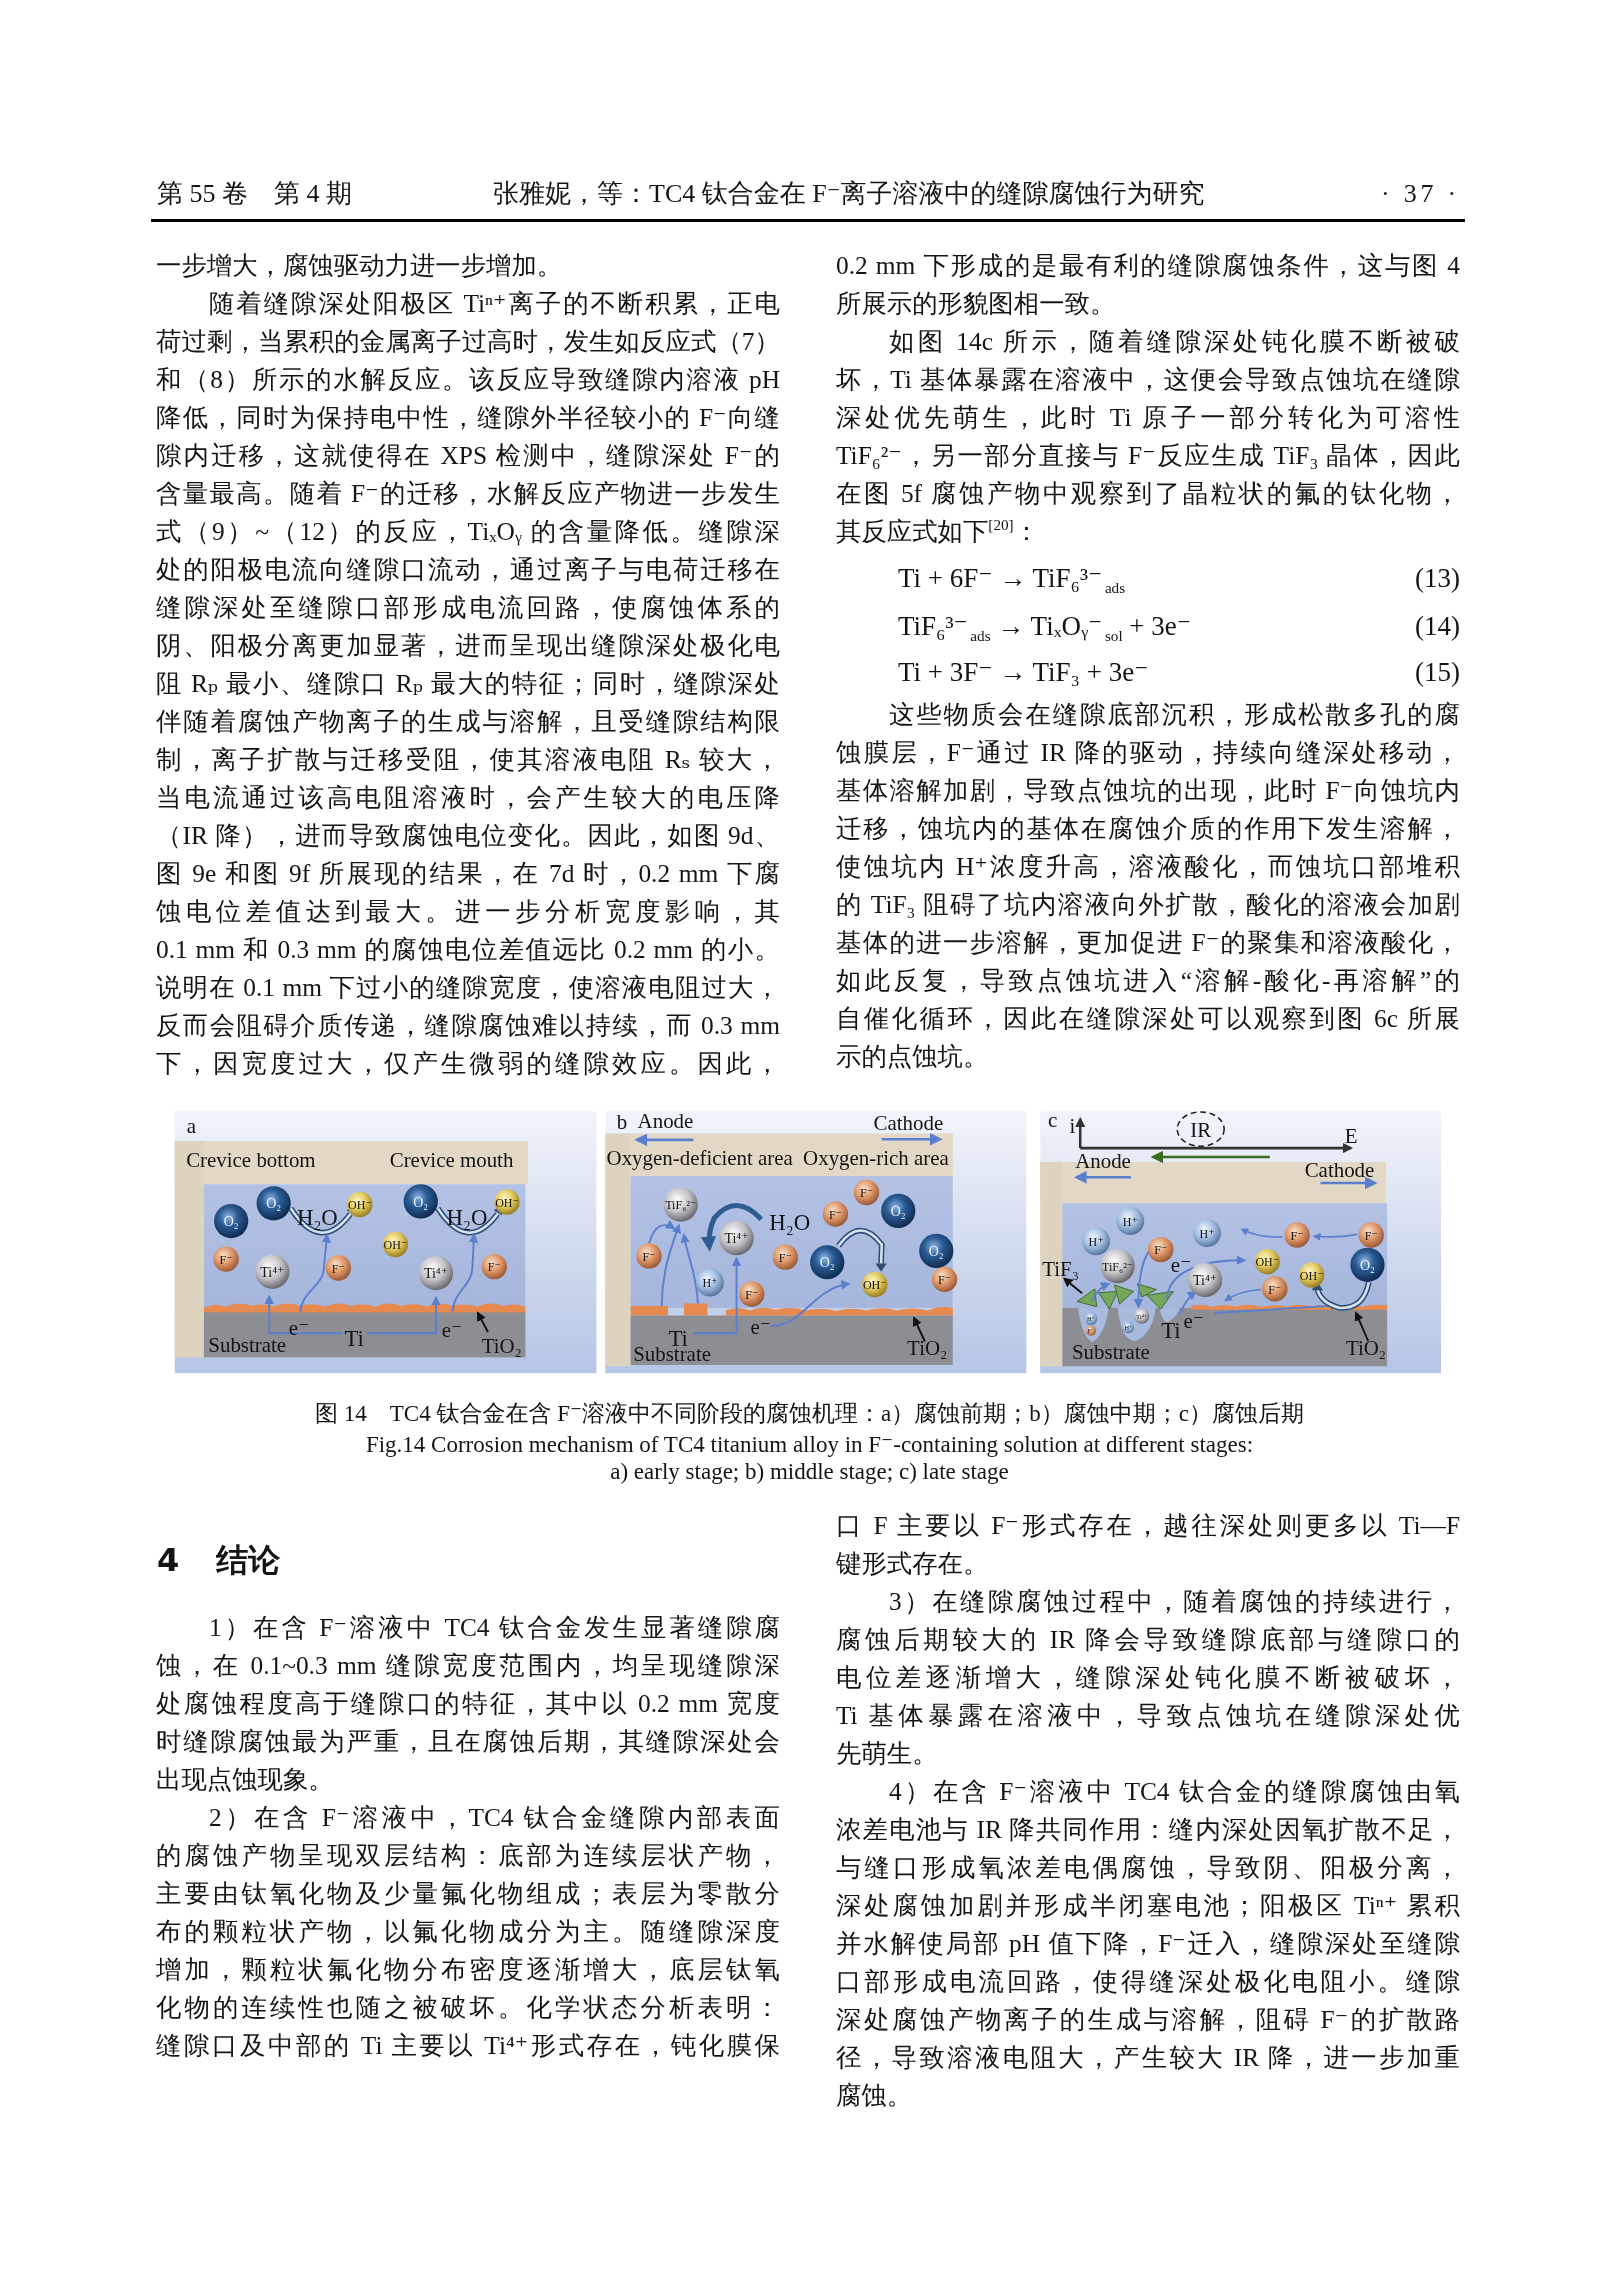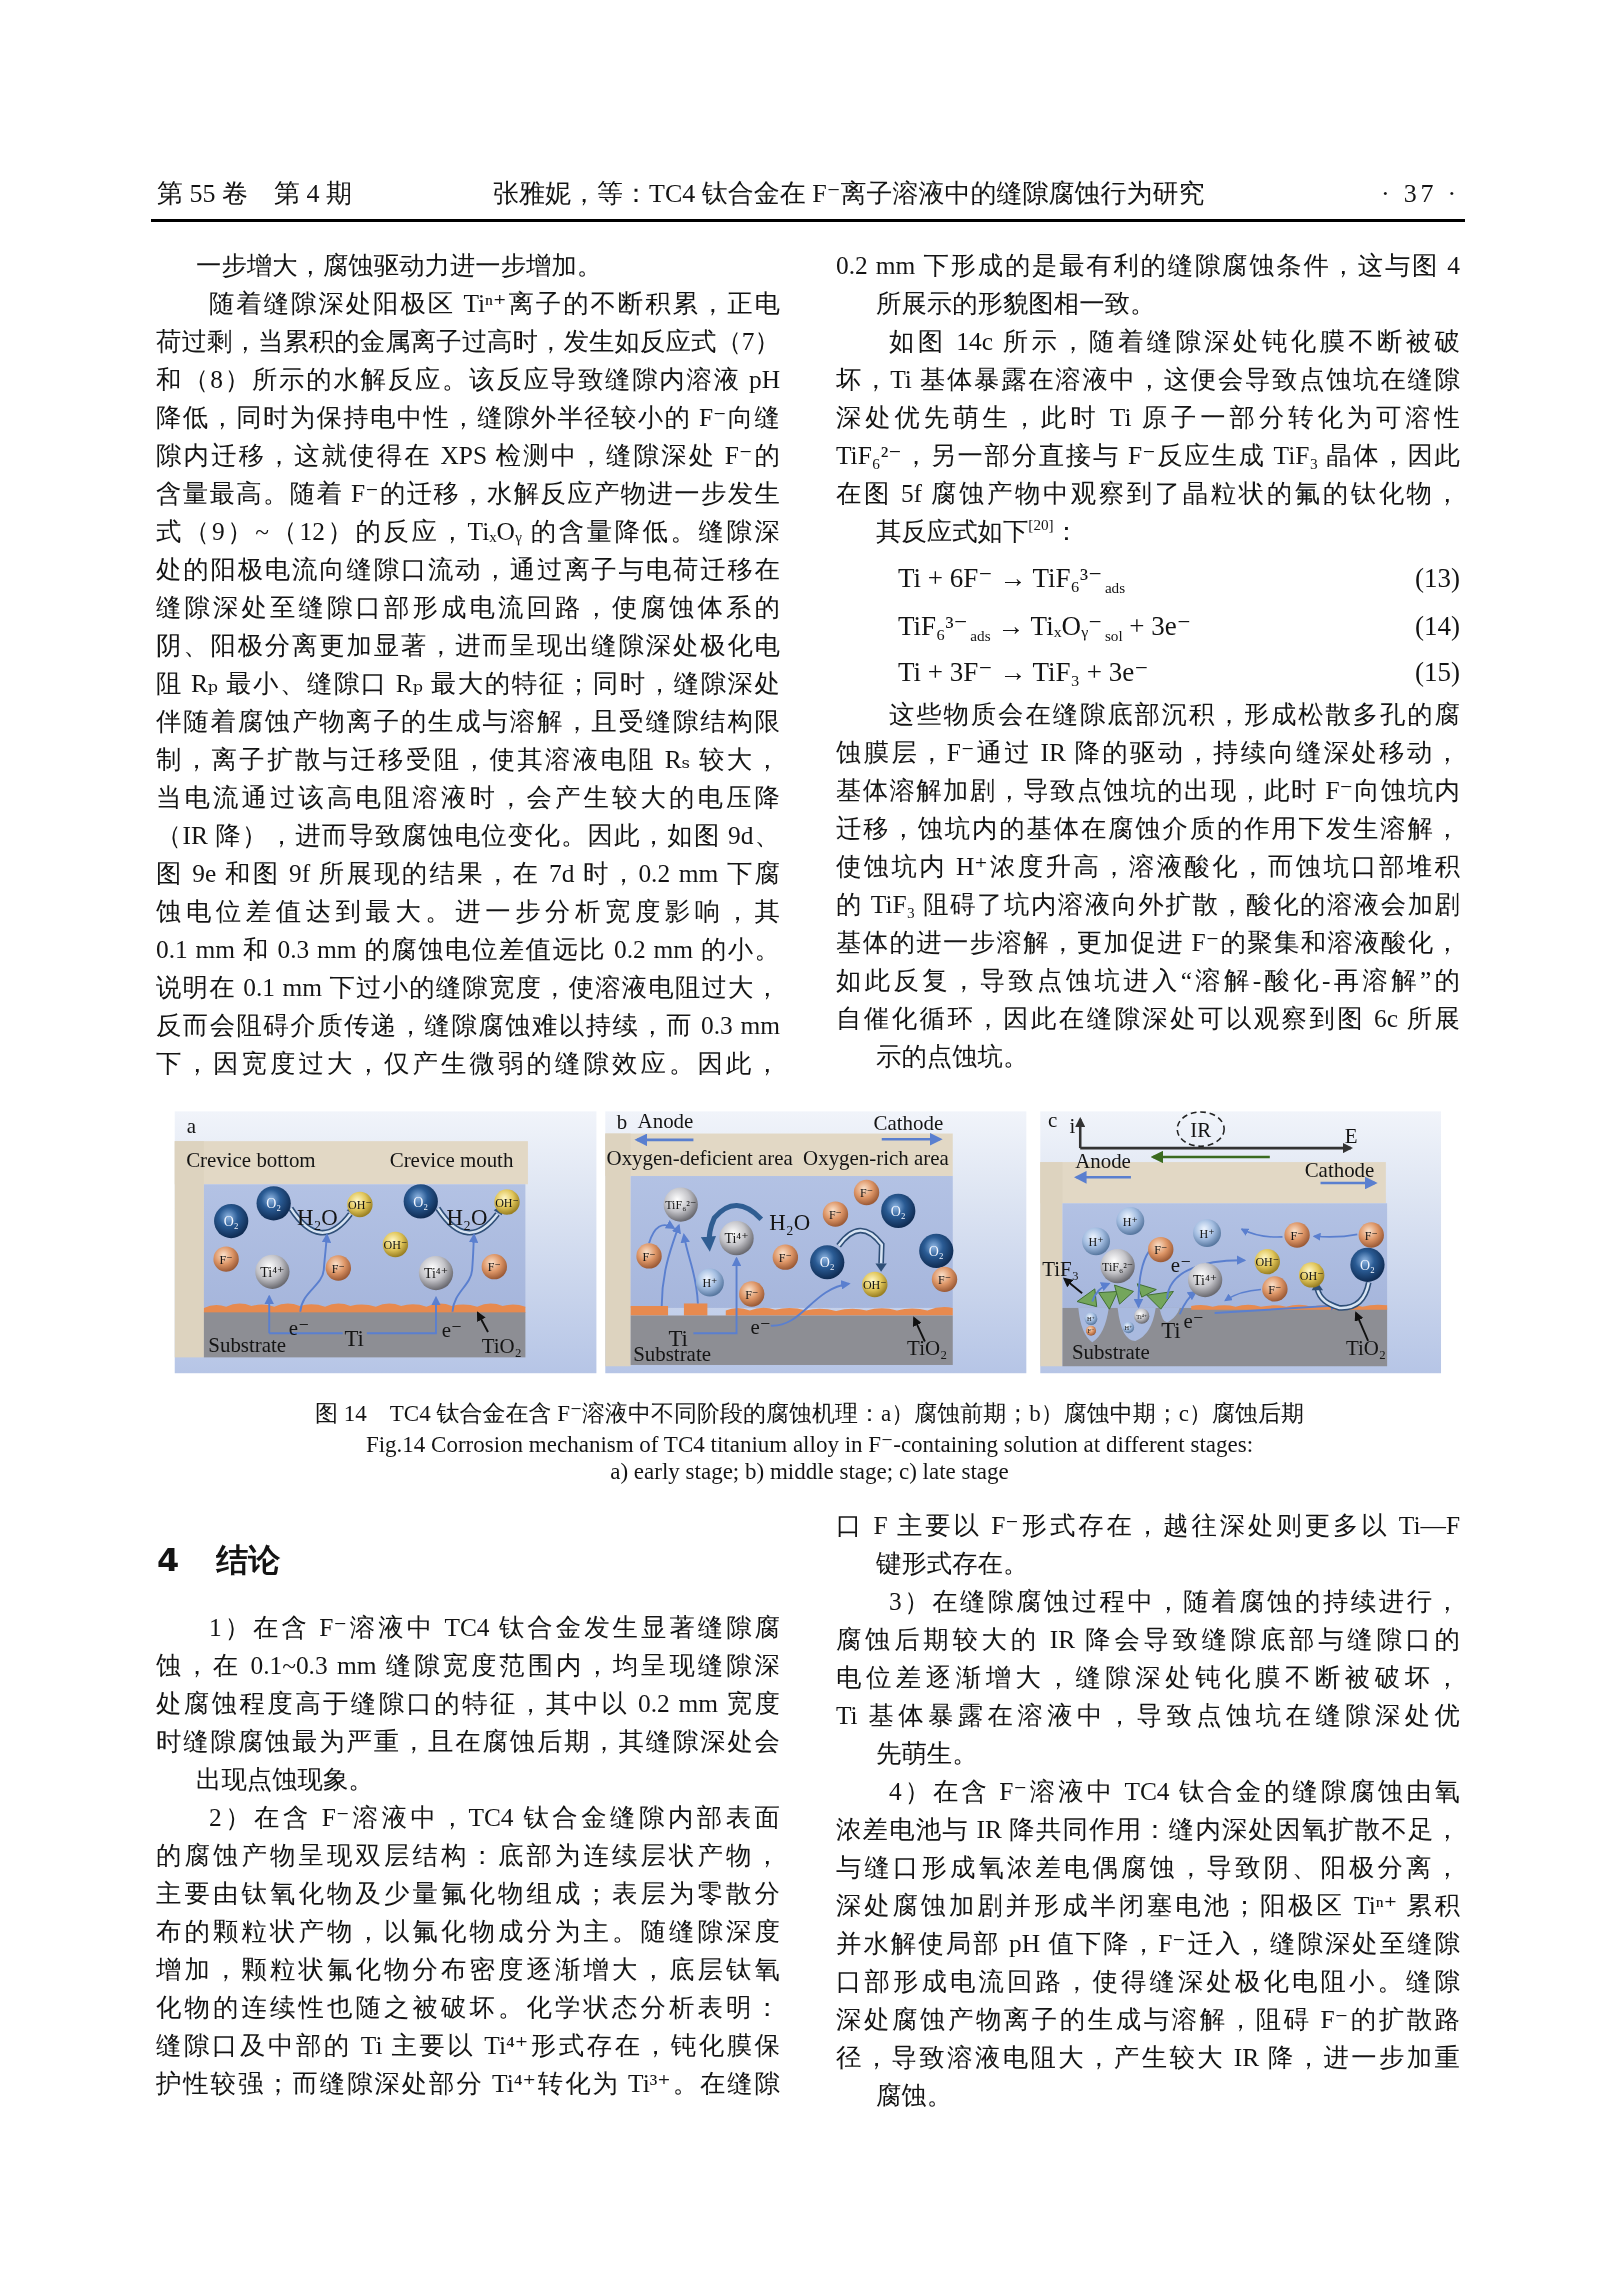--- a/index.html
+++ b/index.html
@@ -11,21 +11,21 @@
   .hdr-left { left: 157px; }
   .hdr-center { left: 493px; }
   .hdr-right { right: 159px; letter-spacing: 3.8px; margin-left: 28px; }
   .rule { position: absolute; left: 151px; top: 219px; width: 1314px; height: 2.5px; background: #000; }
 
   .block { position: absolute; width: 624px; font-size: 25.4px; }
   .line {
     box-sizing: border-box; width: 624px; height: 38px; line-height: 38px;
     white-space: nowrap; text-align: justify; text-align-last: justify; overflow: visible;
   }
-  .line.end { text-align-last: left; text-align: center; margin-left: 40px; }
+  .line.end { text-align-last: left; text-align: center; }
   .line.indent { padding-left: 53px; }
   .line sup { font-size: 15.2px; line-height: 0; vertical-align: 10.2px; }
 
   .eq {
     position: absolute; left: 898px; width: 562px; height: 38px; line-height: 38px;
     font-size: 27px; display: flex; justify-content: space-between; align-items: center; white-space: nowrap;
   }
   .eq sub { font-size: 15.2px; line-height: 0; vertical-align: -6.3px; margin-left: 2.5px; }
 
   .fig { position: absolute; left: 171px; top: 1105px; width: 1282px; height: 279px; }
@@ -472,21 +472,20 @@
     <div class="line">处腐蚀程度高于缝隙口的特征，其中以 0.2 mm 宽度</div>
     <div class="line">时缝隙腐蚀最为严重，且在腐蚀后期，其缝隙深处会</div>
     <div class="line end">出现点蚀现象。</div>
     <div class="line indent">2）在含 F⁻溶液中，TC4 钛合金缝隙内部表面</div>
     <div class="line">的腐蚀产物呈现双层结构：底部为连续层状产物，</div>
     <div class="line">主要由钛氧化物及少量氟化物组成；表层为零散分</div>
     <div class="line">布的颗粒状产物，以氟化物成分为主。随缝隙深度</div>
     <div class="line">增加，颗粒状氟化物分布密度逐渐增大，底层钛氧</div>
     <div class="line">化物的连续性也随之被破坏。化学状态分析表明：</div>
     <div class="line">缝隙口及中部的 Ti 主要以 Ti⁴⁺形式存在，钝化膜保</div>
-    <div class="line">护性较强；而缝隙深处部分 Ti⁴⁺转化为 Ti³⁺。在缝隙</div>
   </div>
 
   <div class="block" style="left:836px; top:1506px;">
     <div class="line">口 F 主要以 F⁻形式存在，越往深处则更多以 Ti—F</div>
     <div class="line end">键形式存在。</div>
     <div class="line indent">3）在缝隙腐蚀过程中，随着腐蚀的持续进行，</div>
     <div class="line">腐蚀后期较大的 IR 降会导致缝隙底部与缝隙口的</div>
     <div class="line">电位差逐渐增大，缝隙深处钝化膜不断被破坏，</div>
     <div class="line">Ti 基体暴露在溶液中，导致点蚀坑在缝隙深处优</div>
     <div class="line end">先萌生。</div>

